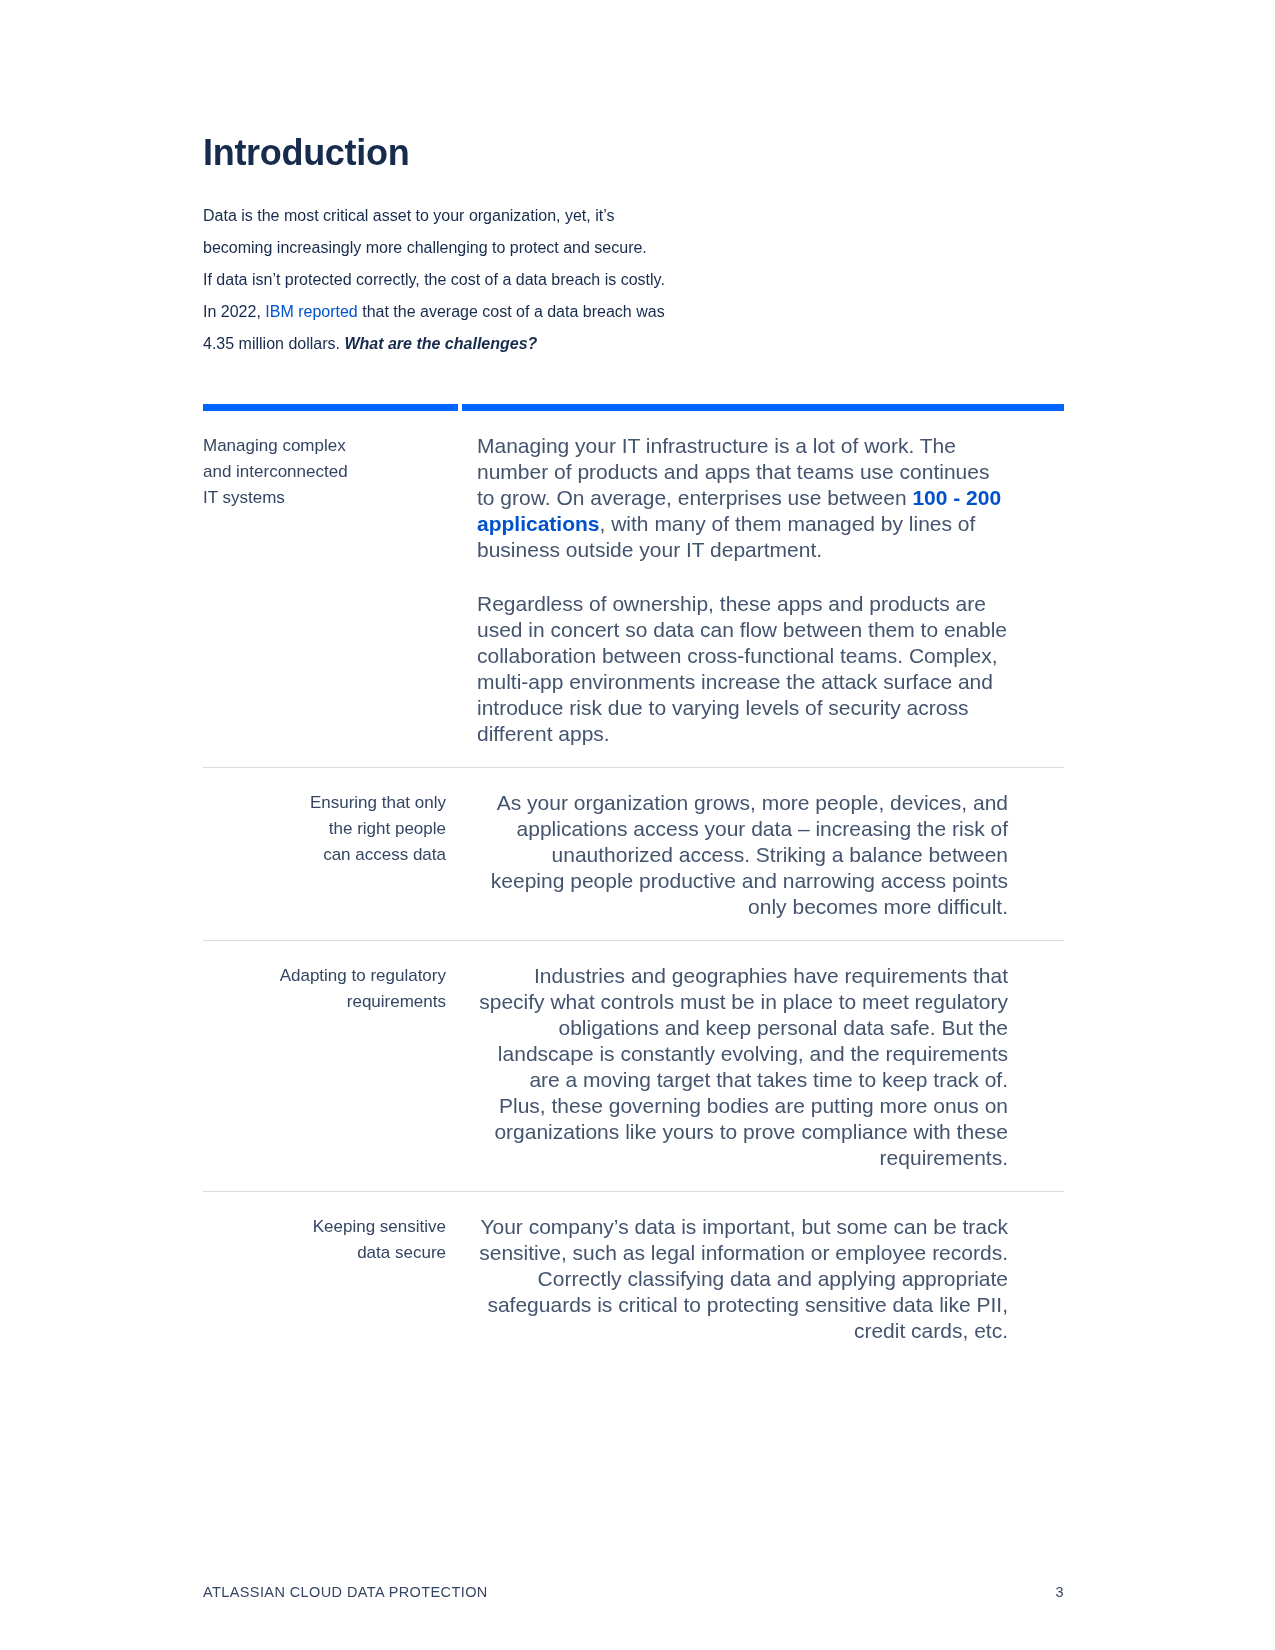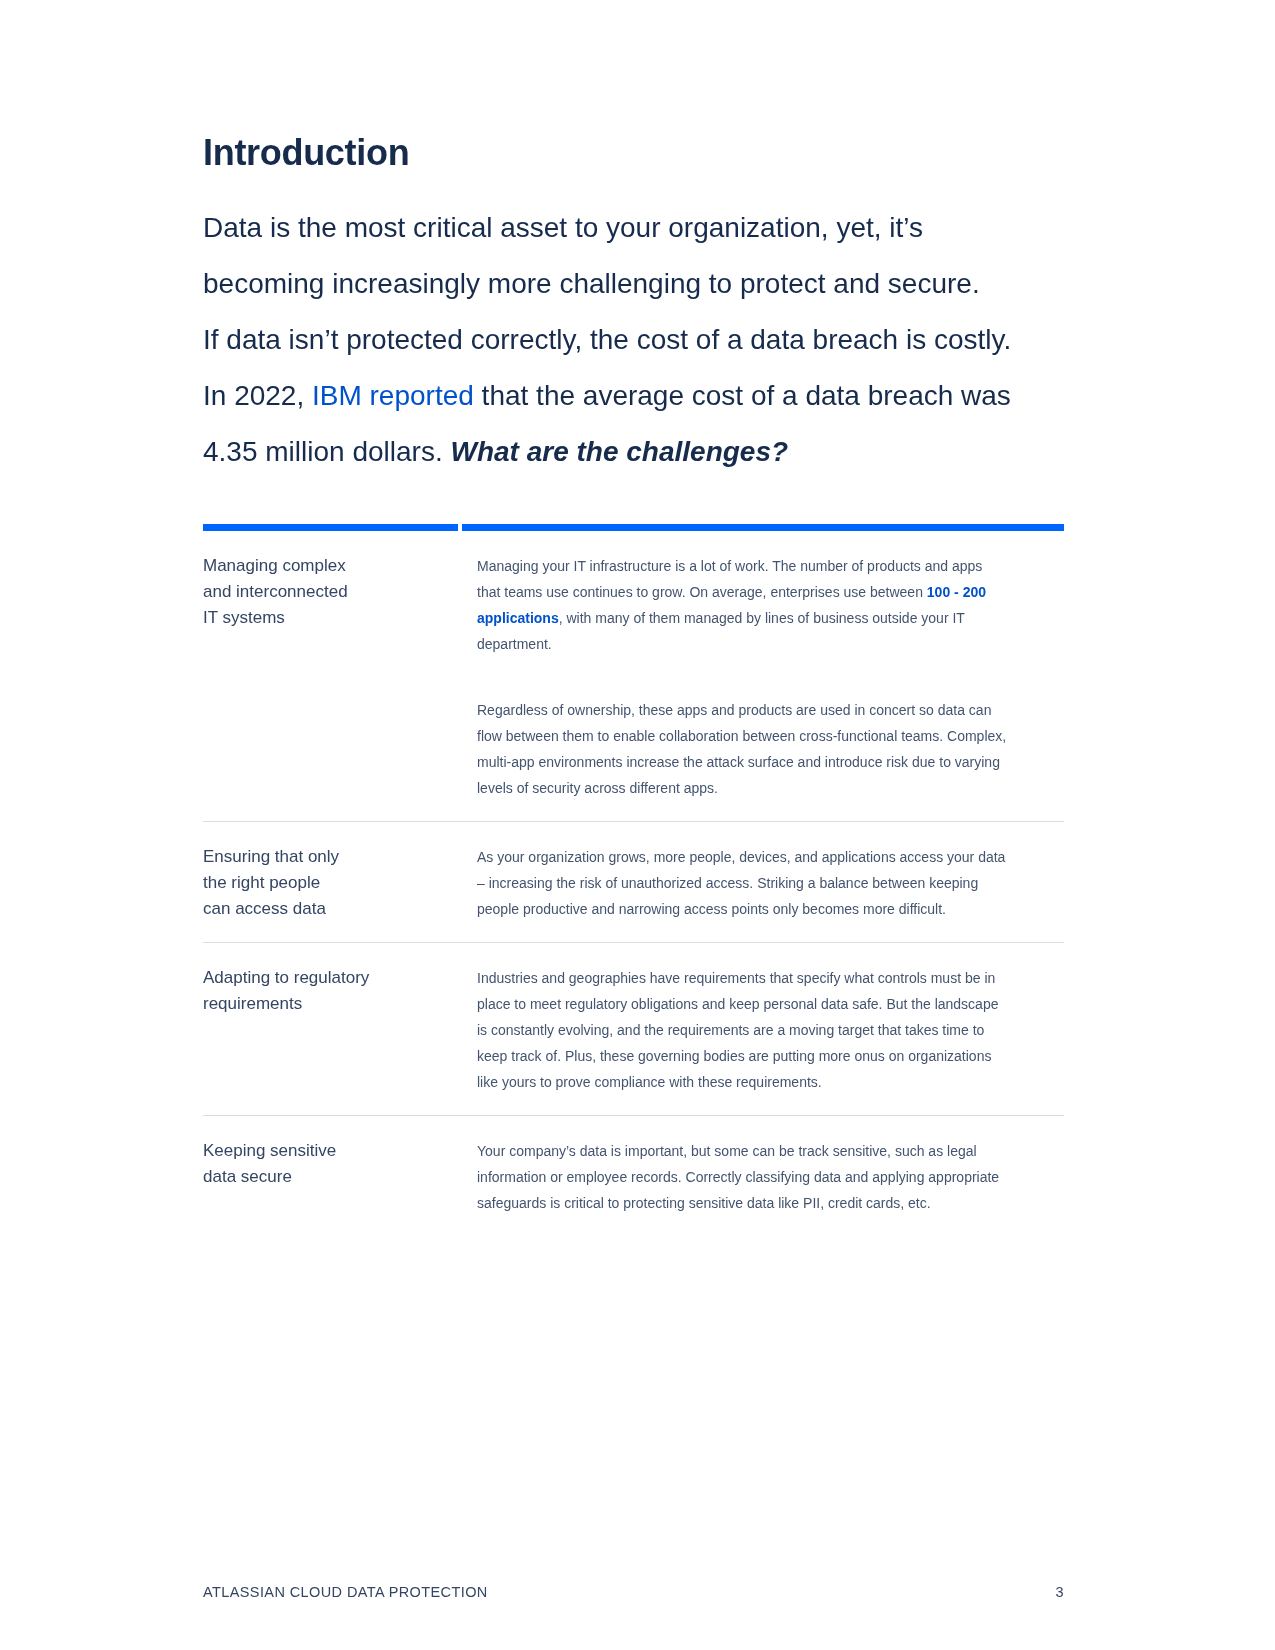--- a/index.html
+++ b/index.html
@@ -21,22 +21,22 @@
   .doc-title {
     margin-top: 130px;
     font-size: 36px;
     line-height: 46px;
     font-weight: 700;
     letter-spacing: -0.3px;
     color: #172B4D;
   }
   .intro {
     margin-top: 24px;
-    font-size: 28px;
-    line-height: 56px;
+    font-size: 16px;
+    line-height: 32px;
     color: #172B4D;
     white-space: pre-line;
   }
   .intro a {
     color: #0052CC;
     text-decoration: none;
   }
   .intro .question {
     font-weight: 700;
     font-style: italic;
@@ -61,41 +61,42 @@
   .accent-bar .seg-right {
     flex: 1;
     background: #0065FF;
   }
   .t-row {
     display: flex;
     padding: 22px 0 20px 0;
   }
   .t-row + .t-row {
     border-top: 1px solid #D8DDE4;
+    text-align: right;
   }
   .t-row .row-heading {
     flex: 0 0 255px;
     width: 255px;
     padding-right: 12px;
     font-size: 17px;
     font-weight: 400;
     line-height: 26px;
     color: #344563;
     white-space: pre-line;
   }
   .t-row .row-body {
     flex: 1;
     padding-left: 19px;
     padding-right: 56px;
-    font-size: 14px;
+    font-size: 21px;
     line-height: 26px;
     color: #44546F;
   }
   .row-body p { margin: 0; }
-  .row-body p + p { margin-top: 40px; }
+  .row-body p + p { margin-top: 28px; }
   .row-body a {
     color: #0052CC;
     font-weight: 700;
     text-decoration: none;
   }
   .footer {
     position: absolute;
     left: 203px;
     top: 1583px;
     width: 861px;

